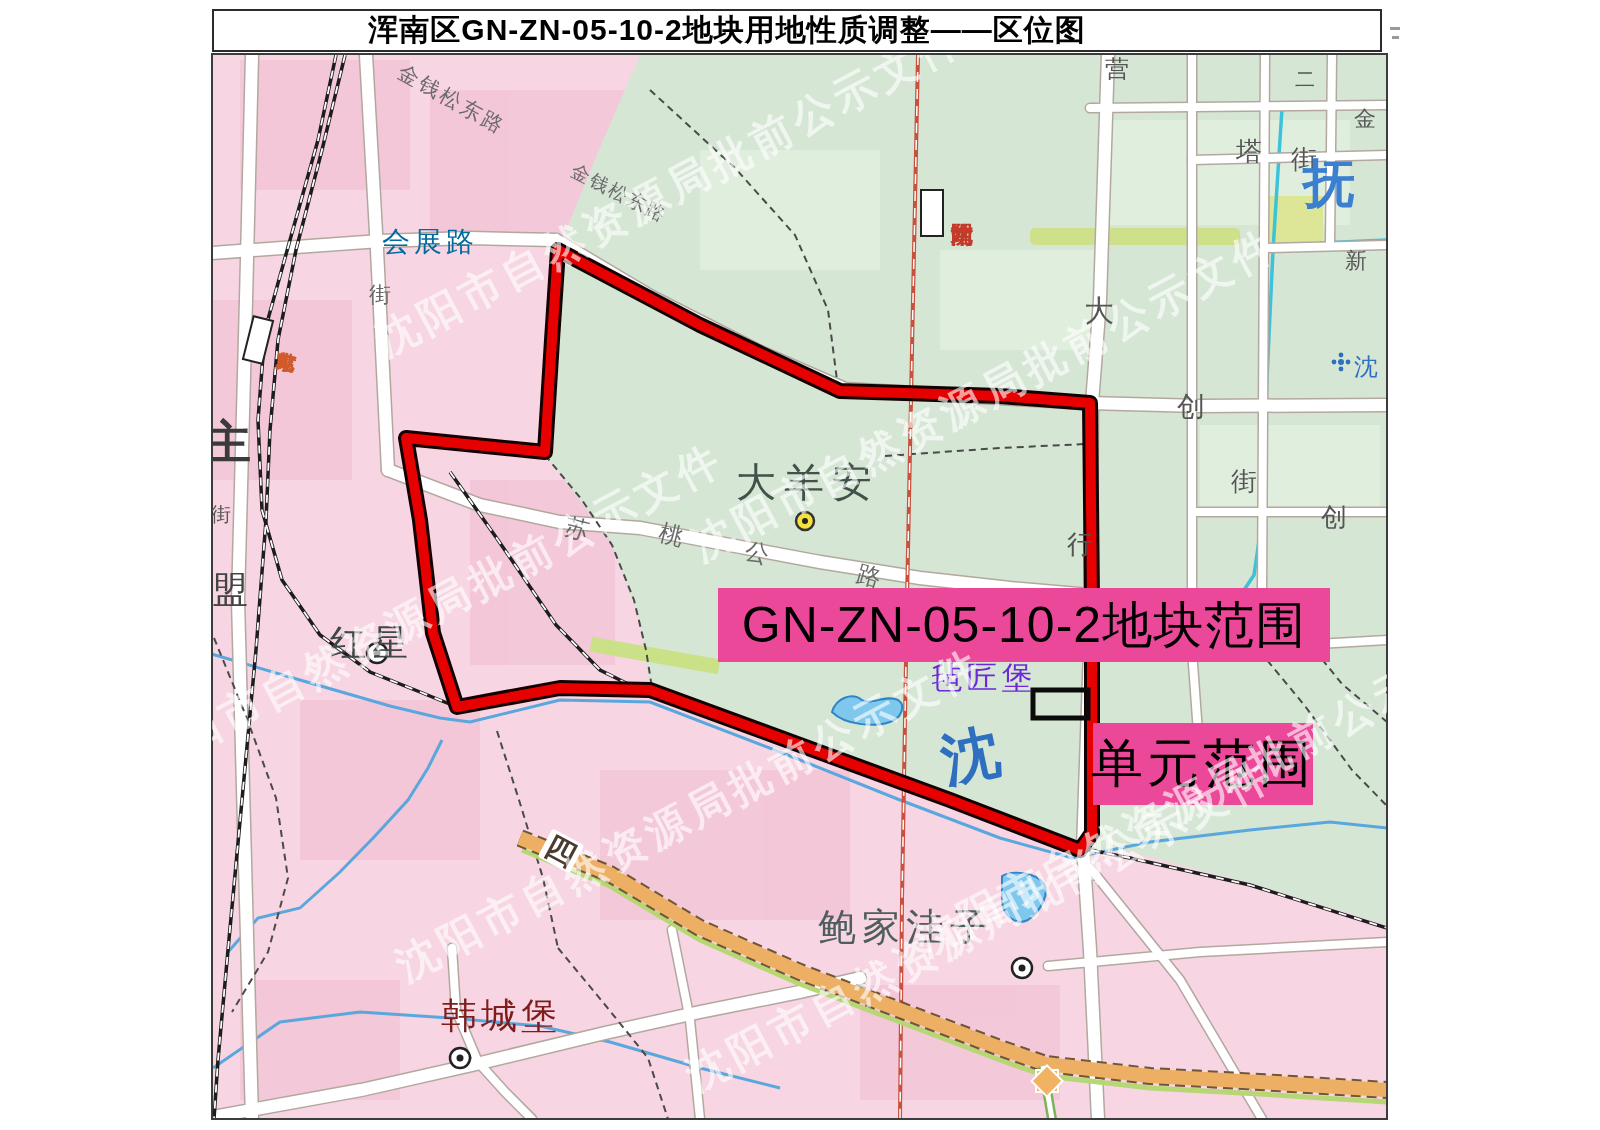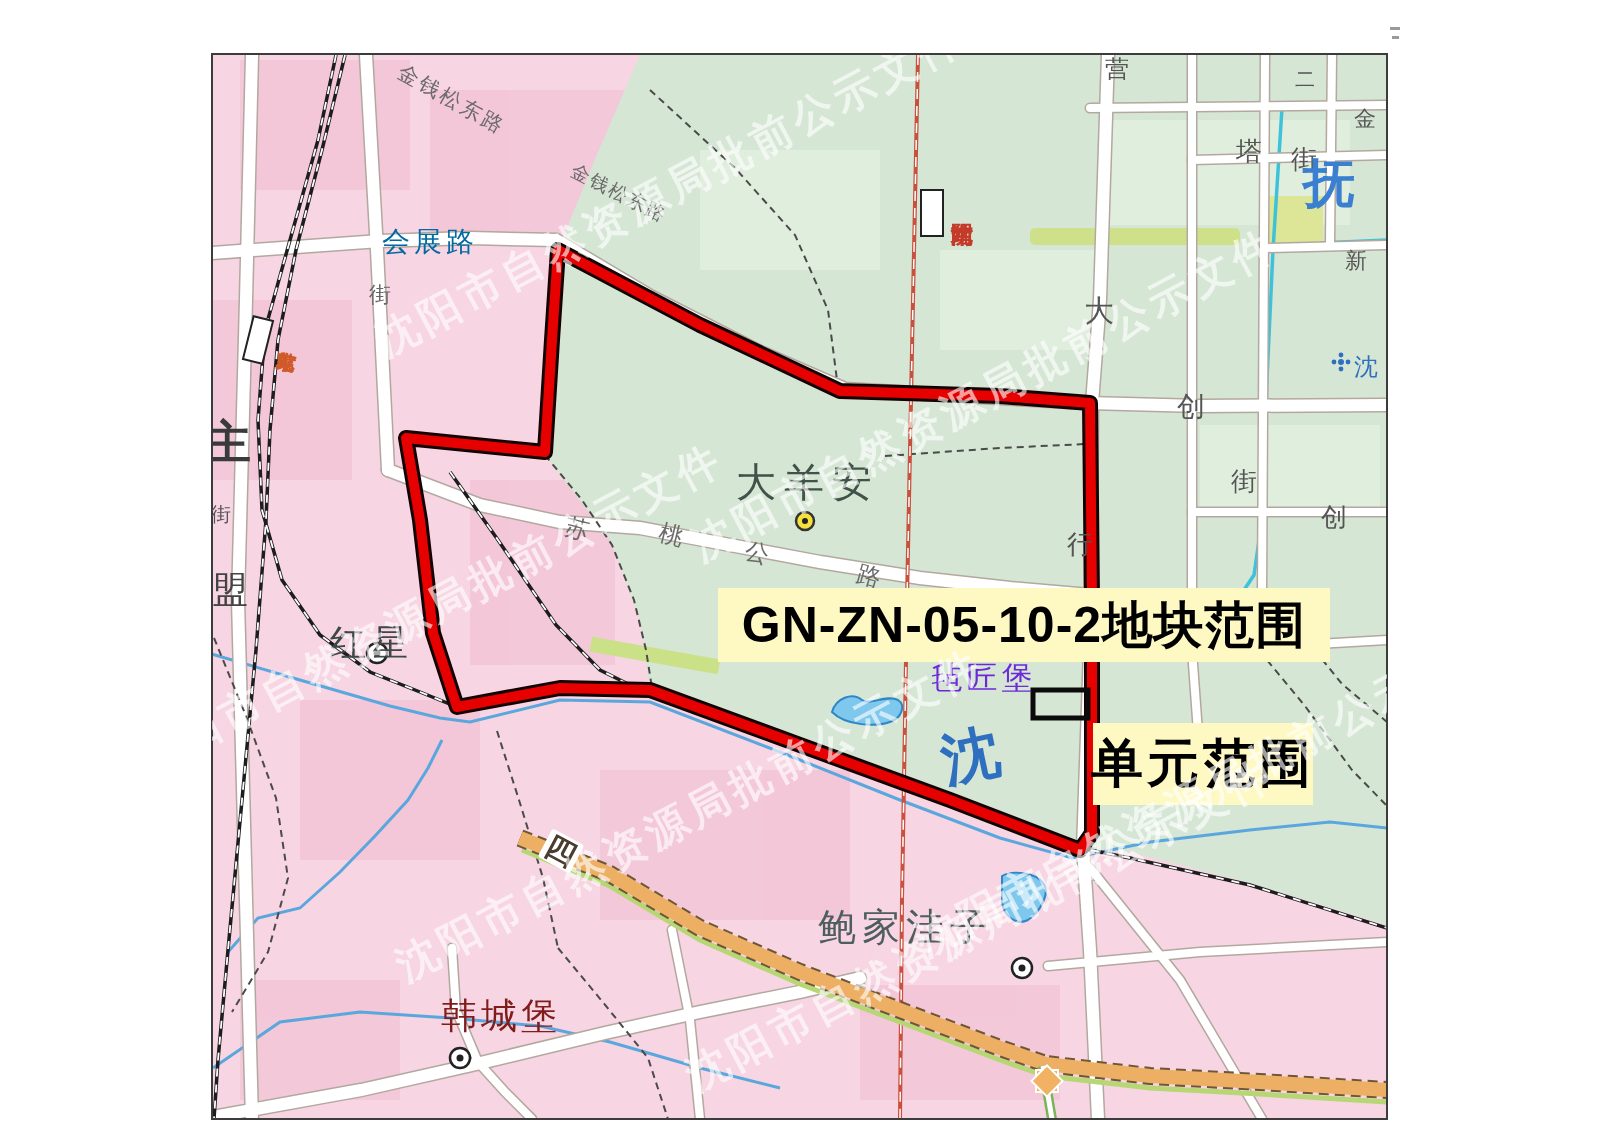--- a/index.html
+++ b/index.html
@@ -8,22 +8,22 @@
   #title-box{position:absolute;left:212px;top:9px;width:1170px;height:43px;
     border:2px solid #2b2b2b;box-sizing:border-box;display:flex;align-items:center;justify-content:center;}
   #title-box .t{font-size:30px;font-weight:800;color:#000;letter-spacing:1px;padding-right:140px;white-space:nowrap;}
   #map-svg{position:absolute;left:0;top:0;}
   #labels,#wmarks{position:absolute;left:0;top:0;width:1600px;height:1130px;pointer-events:none;
     clip-path:inset(55px 213px 11px 212px);}
   #labels span{position:absolute;transform:translate(-50%,-50%);white-space:nowrap;line-height:1;}
   #labels span.vert{writing-mode:vertical-rl;text-orientation:upright;}
   #wmarks span{position:absolute;white-space:nowrap;font-weight:700;
     color:rgba(255,255,255,0.62);font-size:42px;letter-spacing:5px;}
-  .callout{position:absolute;background:#fef9c3;display:flex;align-items:center;justify-content:center;
-    color:#000;font-weight:700;white-space:nowrap;}
+  .callout{position:absolute;background:#ec4899;display:flex;align-items:center;justify-content:center;
+    color:#000;font-weight:400;white-space:nowrap;}
   #callout-parcel{left:718px;top:588px;width:612px;height:74px;font-size:50px;letter-spacing:1px;}
   #callout-unit{left:1093px;top:723px;width:220px;height:82px;font-size:52px;letter-spacing:4px;}
   .artifact{position:absolute;background:#9a9a9a;}
 </style>
 </head>
 <body>
 
 <div id="page">
 
   <svg id="map-svg" width="1600" height="1130" viewBox="0 0 1600 1130">
@@ -236,16 +236,19 @@
 
   <div id="wmarks">
       <span style="left: 670px; top: 190px; color: rgba(255, 255, 255, 0.62); transform: translate(-50%, -50%) rotate(-28deg);">沈阳市自然资源局批前公示文件</span>
       <span style="left: 430px; top: 610px; color: rgba(255, 255, 255, 0.62); transform: translate(-50%, -50%) rotate(-28deg);">沈阳市自然资源局批前公示文件</span>
       <span style="left: 985px; top: 395px; color: rgba(255, 255, 255, 0.62); transform: translate(-50%, -50%) rotate(-28deg);">沈阳市自然资源局批前公示文件</span>
       <span style="left: 690px; top: 815px; color: rgba(255, 255, 255, 0.62); transform: translate(-50%, -50%) rotate(-28deg);">沈阳市自然资源局批前公示文件</span>
       <span style="left: 1210px; top: 790px; color: rgba(255, 255, 255, 0.62); transform: translate(-50%, -50%) rotate(-28deg);">沈阳市自然资源局批前公示文件</span>
       <span style="left: 980px; top: 925px; color: rgba(255, 255, 255, 0.62); transform: translate(-50%, -50%) rotate(-28deg);">沈阳市自然资源局批前公示文件</span>
     </div>
 
+  <div id="title-box">
+    <span class="t">浑南区GN-ZN-05-10-2地块用地性质调整——区位图</span>
+  </div>
 
   <div class="artifact" style="left:1390px;top:27px;width:10px;height:3px;"></div>
   <div class="artifact" style="left:1392px;top:36px;width:7px;height:3px;"></div>
 </div>
 
 </body></html>

